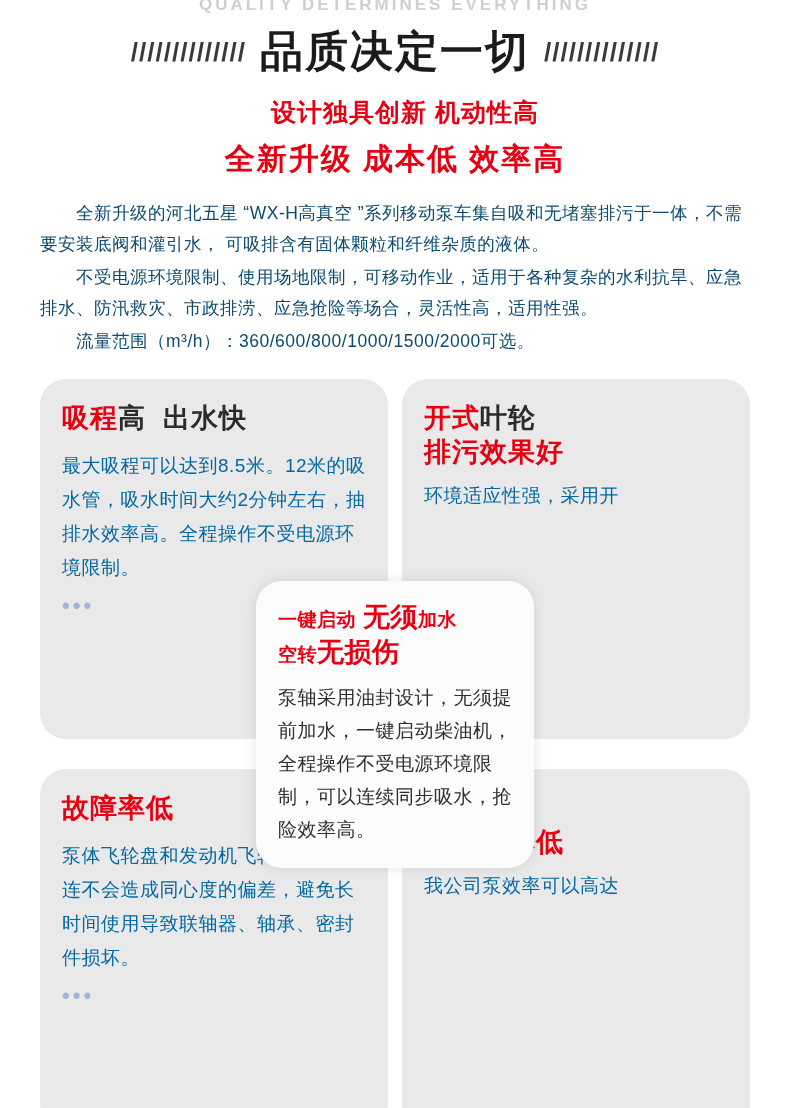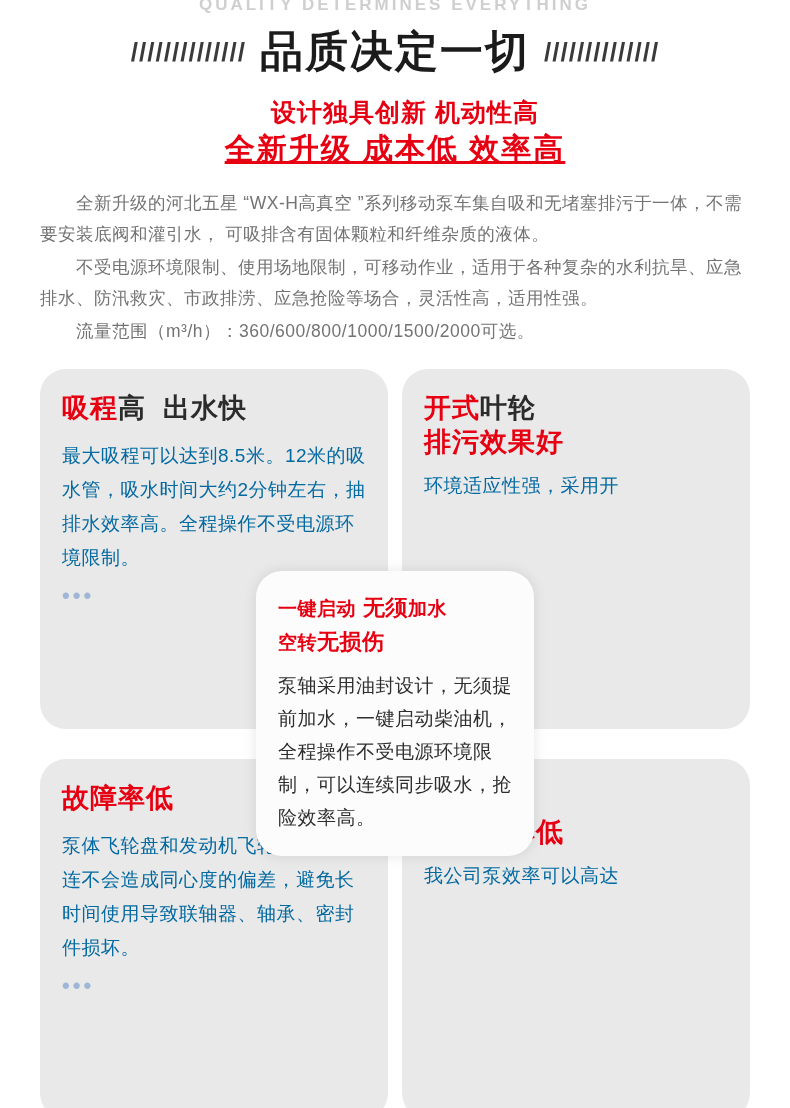--- a/index.html
+++ b/index.html
@@ -61,30 +61,29 @@
     letter-spacing: 1px;
     margin-top: 16px;
     padding-left: 20px;
   }
   .sub-red-2 {
     text-align: center;
     color: #e60012;
     font-size: 30px;
     font-weight: bold;
     letter-spacing: 2px;
-    margin-top: 0;
-    text-decoration: underline;
+    margin-top: 10px;
   }
 
   
   .paras {
     margin: 18px 40px 0 40px;
     font-size: 17.5px;
     line-height: 31px;
-    color: #737373;
+    color: #0c4a6e;
     letter-spacing: 0.5px;
   }
   .paras p {
     margin: 0 0 2px 0;
     text-indent: 36px;
   }
 
   
   .cards {
     position: relative;
@@ -151,21 +150,21 @@
     color: #e60012;
     font-size: 23px;
     line-height: 32px;
     font-weight: bold;
     letter-spacing: 0.5px;
   }
   .center-card h3 .small {
     font-size: 19px;
   }
   .center-card h3 .big {
-    font-size: 22px;
+    font-size: 27px;
   }
   .center-card p {
     margin: 0;
     font-size: 19px;
     line-height: 33px;
     color: #2e2e2e;
     letter-spacing: 0.5px;
   }
 </style>
 </head>

